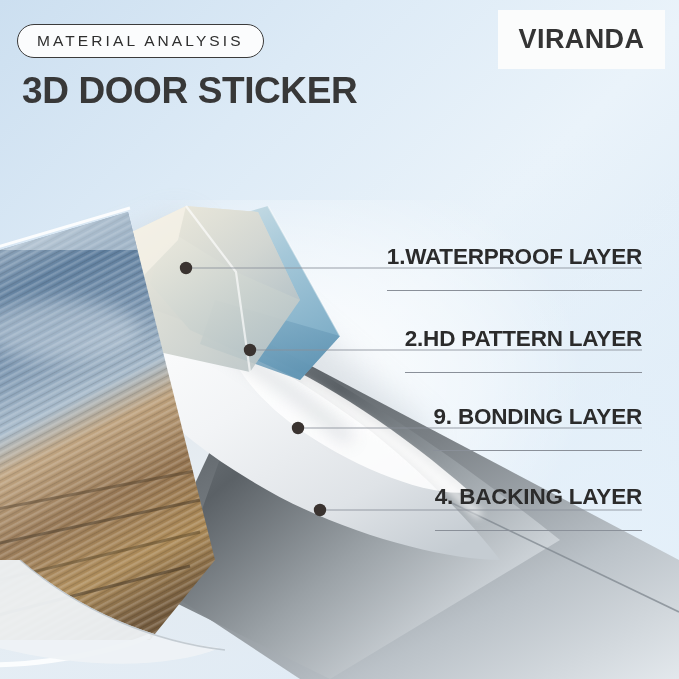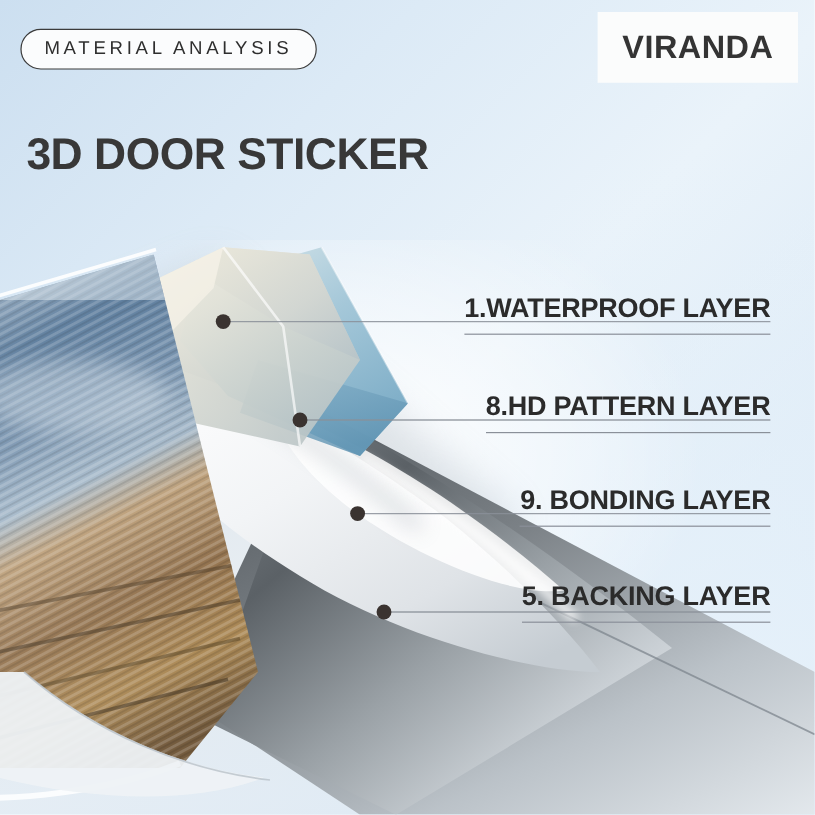--- a/index.html
+++ b/index.html
@@ -58,21 +58,21 @@
     position: absolute;
     left: 22px;
     top: 68px;
     color: #383838;
     font-weight: bold;
     font-size: 37px;
     line-height: 45px;
     letter-spacing: -0.4px;
     white-space: nowrap;
   }
-  .title .l2 { display: block; margin-top: 38px; }
+  .title .l2 { display: block; }
 
   .logo-box {
     position: absolute;
     right: 14px;
     top: 10px;
     width: 167px;
     height: 59px;
     background: #fbfcfc;
     display: flex;
     align-items: center;
@@ -91,21 +91,21 @@
     right: 37px;
     text-align: right;
     white-space: nowrap;
   }
   .callout .ctext {
     display: inline-block;
     font-size: 22.5px;
     font-weight: bold;
     color: #2b2b2b;
     letter-spacing: -0.2px;
-    padding-bottom: 8px;
+    padding-bottom: 20px;
     border-bottom: 1.3px solid #8a9099;
   }
   .c1 { top: 244px; }
   .c2 { top: 326px; }
   .c3 { top: 404px; }
   .c4 { top: 484px; }
 
   
   svg.overlay {
     position: absolute;
@@ -292,22 +292,22 @@
   </div>
 
   <div class="logo-box">
     <span>VIRANDA</span>
   </div>
 
   <div class="callout c1">
     <span class="ctext">1.WATERPROOF LAYER</span>
   </div>
   <div class="callout c2">
-    <span class="ctext">8.HD PATTERN LAYER</span>
+    <span class="ctext">2.HD PATTERN LAYER</span>
   </div>
   <div class="callout c3">
     <span class="ctext">9. BONDING LAYER</span>
   </div>
   <div class="callout c4">
-    <span class="ctext">5. BACKING LAYER</span>
+    <span class="ctext">4. BACKING LAYER</span>
   </div>
 
 </div>
 
 </body></html>

